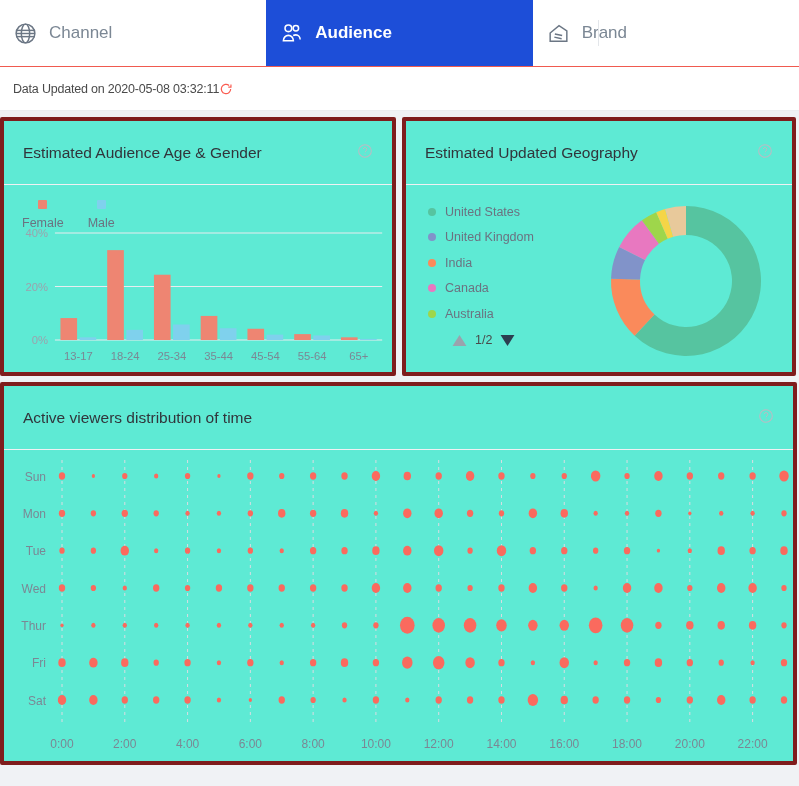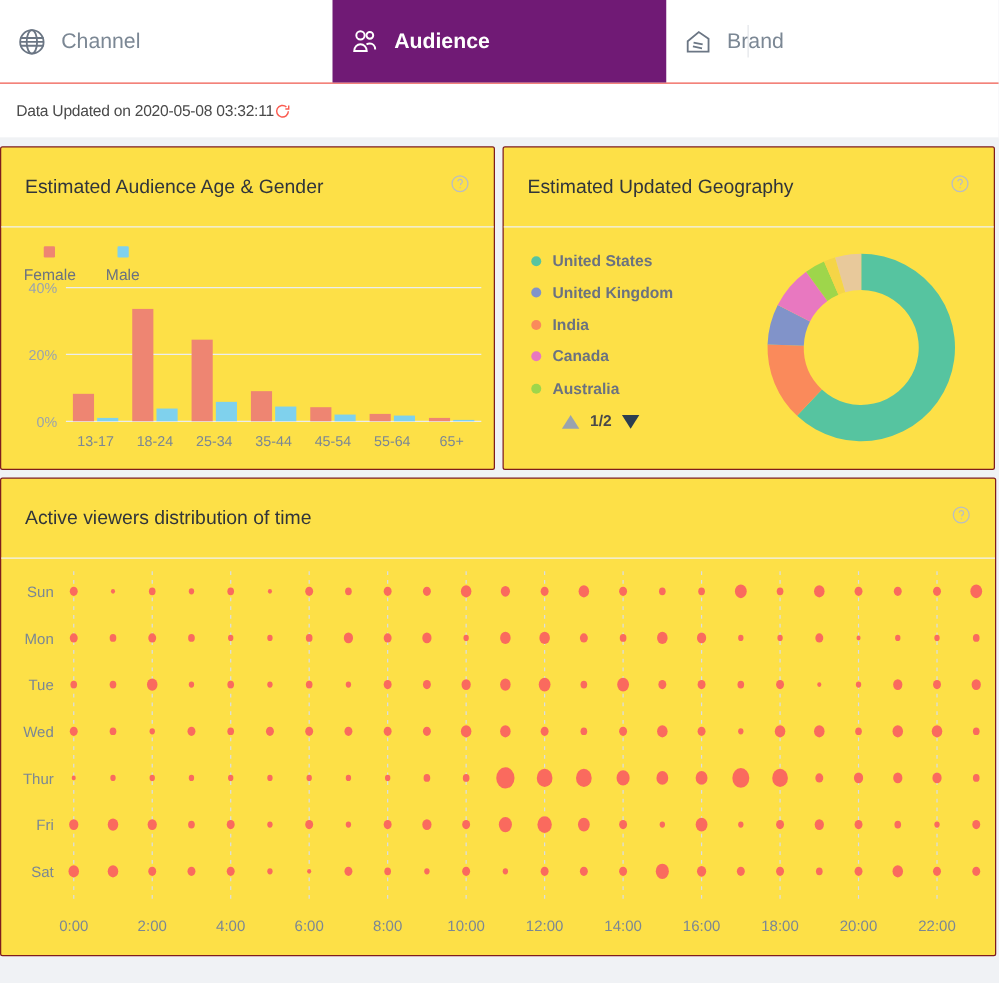--- a/index.html
+++ b/index.html
@@ -25,21 +25,21 @@
     align-items: center;
     justify-content: flex-start;
     gap: 11px;
     color: #7b8794;
     font-size: 17px;
     cursor: pointer;
     position: relative;
     padding-left: 13px;
   }
   .tab.active {
-    background: #701a75;
+    background: #1d4ed8;
     color: #ffffff;
     font-weight: bold;
   }
   .tab .ticon { display: flex; align-items: center; }
   .tab-sep {
     position: absolute;
     top: 20px; bottom: 20px;
     width: 1px;
     background: #e3e6ea;
     left: 598px;
@@ -53,22 +53,22 @@
     align-items: center;
     padding-left: 13px;
     border-bottom: 1px solid #eceef1;
   }
   .updated .utext { font-size: 12.5px; color: #4a4a4a; letter-spacing: -0.2px; }
   .refresh-btn { cursor: pointer; display: flex; align-items: center; }
 
   
   .row { display: flex; gap: 6px; padding: 6px 0 0 0; }
   .card {
-    background: #fde047;
-    border: 1px solid #7f1d1d;
+    background: #5eead4;
+    border: 4px solid #7f1d1d;
     border-radius: 2px;
   }
   .card-head {
     height: 64px;
     display: flex;
     align-items: center;
     justify-content: space-between;
     padding: 0 19px;
     border-bottom: 1px solid #f0f1f3;
   }
@@ -83,21 +83,21 @@
   .bc-body { position: relative; height: 195px; padding: 0; }
   .bc-legend {
     position: absolute; left: 18px; top: 15px;
     display: flex; gap: 24px; align-items: center;
   }
   .lg { display: flex; align-items: center; gap: 7px; font-size: 12.5px; color: #6b7280; flex-direction: column; }
   .lg .sw { width: 9px; height: 9px; border-radius: 1px; }
   .bc-plot { position: absolute; left: 0; top: 0; width: 100%; height: 100%; }
 
   
-  .geo-body { position: relative; height: 195px; font-weight: bold; }
+  .geo-body { position: relative; height: 195px; }
   .geo-legend { position: absolute; left: 22px; top: 14px; }
   .geo-li {
     display: flex; align-items: center; gap: 9px;
     height: 25.5px; font-size: 12.5px; color: #6b7280;
   }
   .geo-li .dot { width: 8px; height: 8px; border-radius: 50%; flex: none; }
   .geo-pager {
     position: absolute; left: 46px; top: 148px;
     display: flex; align-items: center; gap: 8px;
     font-size: 12.5px; color: #4a4a4a;

